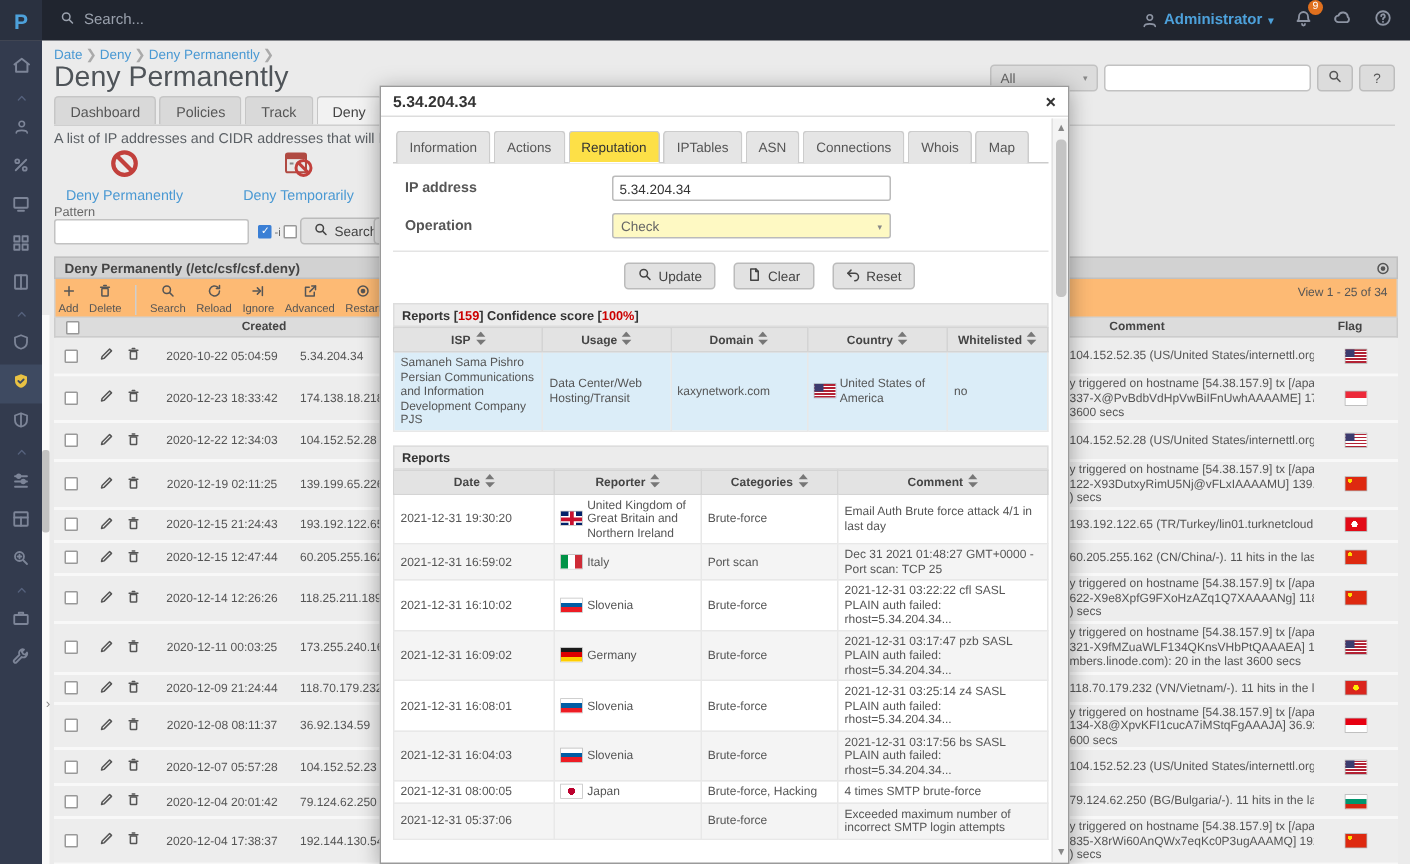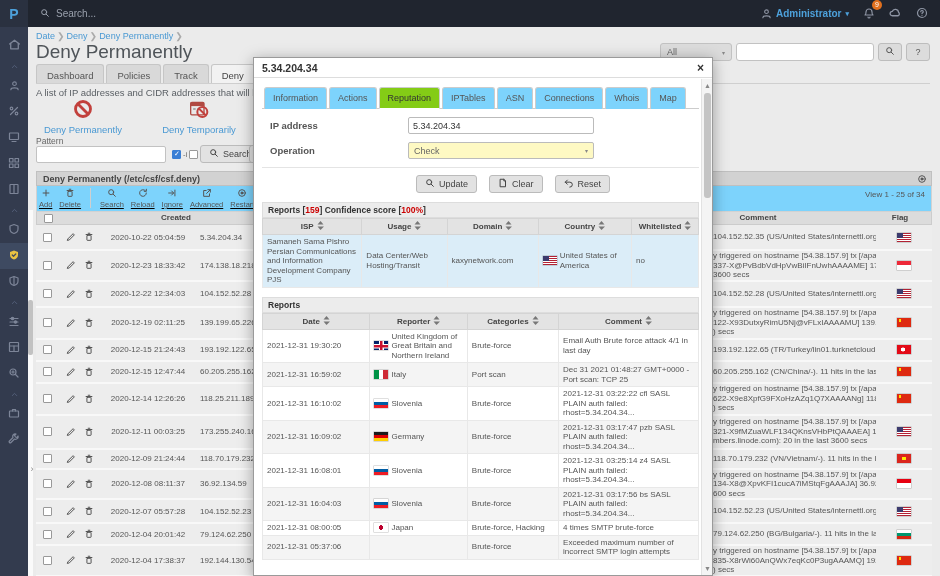--- a/index.html
+++ b/index.html
@@ -47,21 +47,21 @@
   .cb.checked { background:#3a7fd5; border-color:#3a7fd5; position:relative; }
   .cb.checked:after { content:"✓"; color:#fff; font-size:7px; position:absolute; left:1px; top:-1px; }
   .btn { background:#e2e2e2; border:1px solid #bbb; border-radius:3px; font-size:9px; color:#444; display:inline-flex; align-items:center; gap:4px; padding:0 8px; height:18px; }
   .search-btn { position:absolute; left:172px; top:118px; }
   .sliver-btn { position:absolute; left:221px; top:118px; width:30px; }
 
   
   .grid { position:absolute; left:8px; top:144px; width:896px; bottom:0; }
   .grid-caption { position:relative; height:15px; background:#d2d2d2; border:1px solid #c0c0c0; font-size:9px; font-weight:bold; color:#444; display:flex; align-items:center; padding:0 6px; }
   .grid-gear { position:absolute; right:4px; top:2px; color:#555; }
-  .grid-toolbar { position:relative; height:26px; background:#7dd3fc; border:1px solid #d2d2d2; border-top:none; display:flex; align-items:flex-start; padding:2px 4px 0 2px; gap:7px;text-decoration:underline; }
+  .grid-toolbar { position:relative; height:26px; background:#fdba74; border:1px solid #d2d2d2; border-top:none; display:flex; align-items:center; padding:2px 4px 0 2px; gap:7px; }
   .tool { display:flex; flex-direction:column; align-items:center; font-size:7.5px; color:#555; line-height:9px; }
   .tool svg { margin-bottom:0px; }
   .tool-sep { width:1px; height:20px; background:#cfcfcf; margin:0 2px; }
   .view-info { position:absolute; right:6px; top:4px; font-size:8px; color:#555; }
   .grid-header { position:relative; height:13px; background:#dcdcdc; border:1px solid #cccccc; border-top:none; font-size:8px; font-weight:bold; color:#444; }
   .gh-label { position:absolute; top:1px; text-align:center; }
   .grid-rows { overflow:hidden; }
   .gr { display:flex; background:#ededed; border-bottom:2px solid #f8f8f8; align-items:center; }
   .g-sel { width:22px; display:flex; justify-content:center; }
   .g-act { width:44px; display:flex; gap:8px; justify-content:center; color:#555; }
@@ -90,22 +90,22 @@
   
   .modal { position:absolute; left:253px; top:57px; width:460px; bottom:0; background:#fff; border:1px solid #9a9a9a; box-shadow:0 3px 14px rgba(0,0,0,.35); z-index:40; overflow:hidden; }
   .modal-header { height:20px; border-bottom:1px solid #ddd; display:flex; align-items:center; padding:0 8px; }
   .modal-title { font-size:10.5px; font-weight:bold; color:#333; }
   .modal-close { margin-left:auto; font-size:12px; font-weight:bold; color:#333; line-height:10px; }
   .modal-body { position:absolute; left:0; top:21px; right:11px; bottom:0; padding:6px 2px 0 8px; }
   .modal-scrollbar { position:absolute; right:0; top:21px; bottom:0; width:11px; background:#f4f4f4; border-left:1px solid #e2e2e2; }
   .msb-arrow { position:absolute; left:0; width:11px; height:11px; color:#888; font-size:7px; display:flex; align-items:center; justify-content:center; }
   .msb-thumb { position:absolute; left:2px; top:14px; width:7px; height:105px; background:#c4c4c4; border-radius:3px; }
   .mtabs { display:flex; gap:2px; border-bottom:1px solid #ccc; padding:2px 2px 0; }
-  .mtab { background:#7dd3fc; border:1px solid #ccc; border-bottom:none; border-radius:3px 3px 0 0; font-size:9px; color:#555; padding:5px 8px; margin-bottom:-1px; }
-  .mtab.active { background:#84cc16; color:#333; border-bottom:1px solid #fff; }
+  .mtab { background:#e5e5e5; border:1px solid #ccc; border-bottom:none; border-radius:3px 3px 0 0; font-size:9px; color:#555; padding:5px 8px; margin-bottom:-1px; }
+  .mtab.active { background:#fde047; color:#333; border-bottom:1px solid #fff; }
   .form-row { display:flex; align-items:center; margin-top:8px; }
   .form-label { width:146px; font-size:9.5px; font-weight:bold; color:#555; padding-left:8px; }
   .form-input { width:186px; height:17px; border:1px solid #bbb; border-radius:2px; font-size:9px; color:#333; padding:0 4px; background:#fff; }
   .form-select { width:186px; height:17px; background:#fef9c3; border:1px solid #bbb; border-radius:2px; font-size:9px; color:#666; display:flex; align-items:center; justify-content:space-between; padding:0 5px; }
   .form-divider { border-bottom:1px solid #e4e4e4; margin:8px 0 0; }
   .modal-btns { display:flex; gap:12px; margin:7px 0 0 154px; }
   .section-bar { margin-top:9px; background:#ececec; border:1px solid #ddd; font-size:8.5px; font-weight:bold; color:#333; padding:2px 5px; }
   .section-bar .red { color:#cc0000; }
   table.rep { width:100%; border-collapse:collapse; table-layout:fixed; }
   table.rep th { background:#e3e3e3; border:1px solid #d4d4d4; font-size:8px; color:#444; font-weight:bold; padding:2px 1px; }

